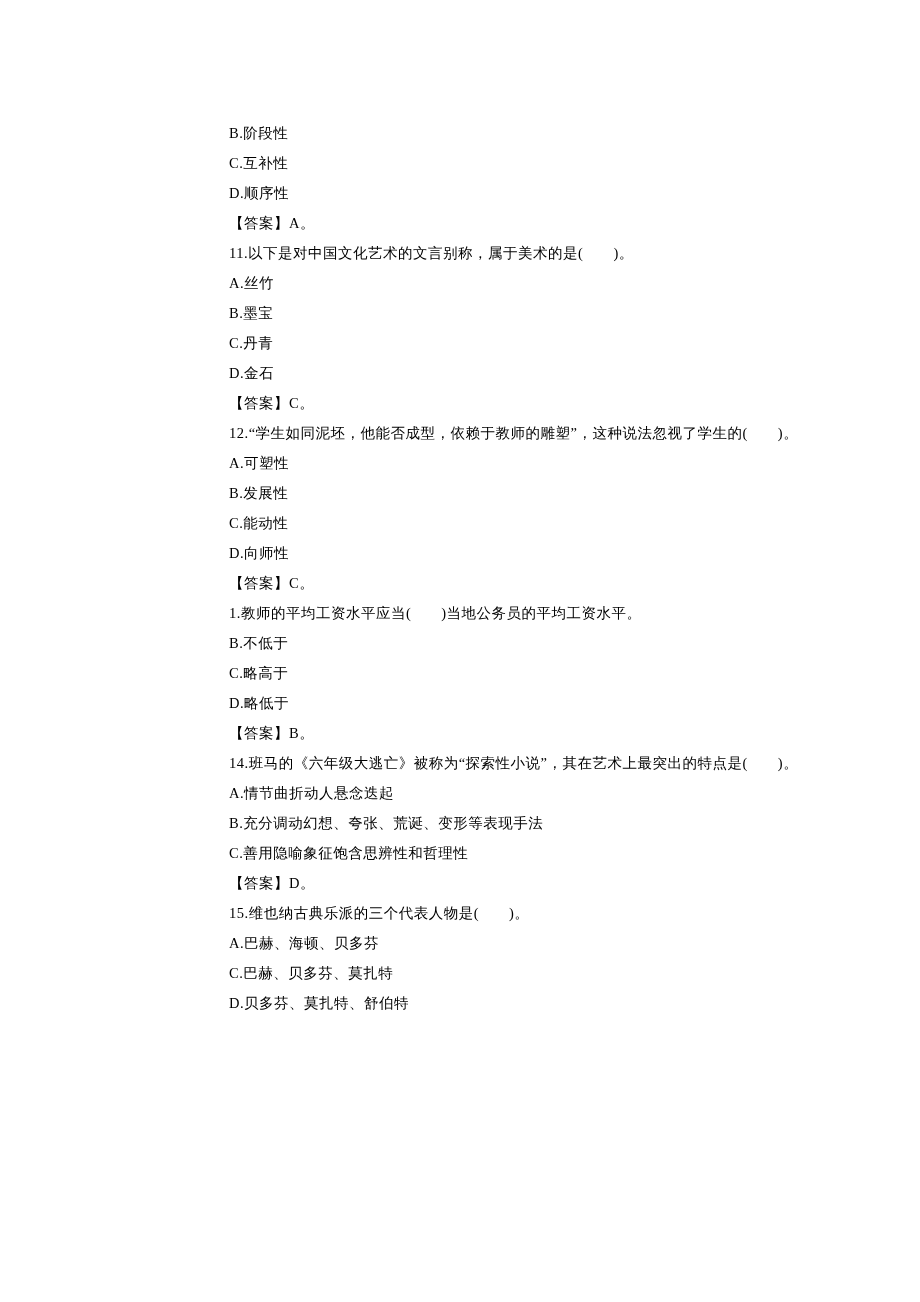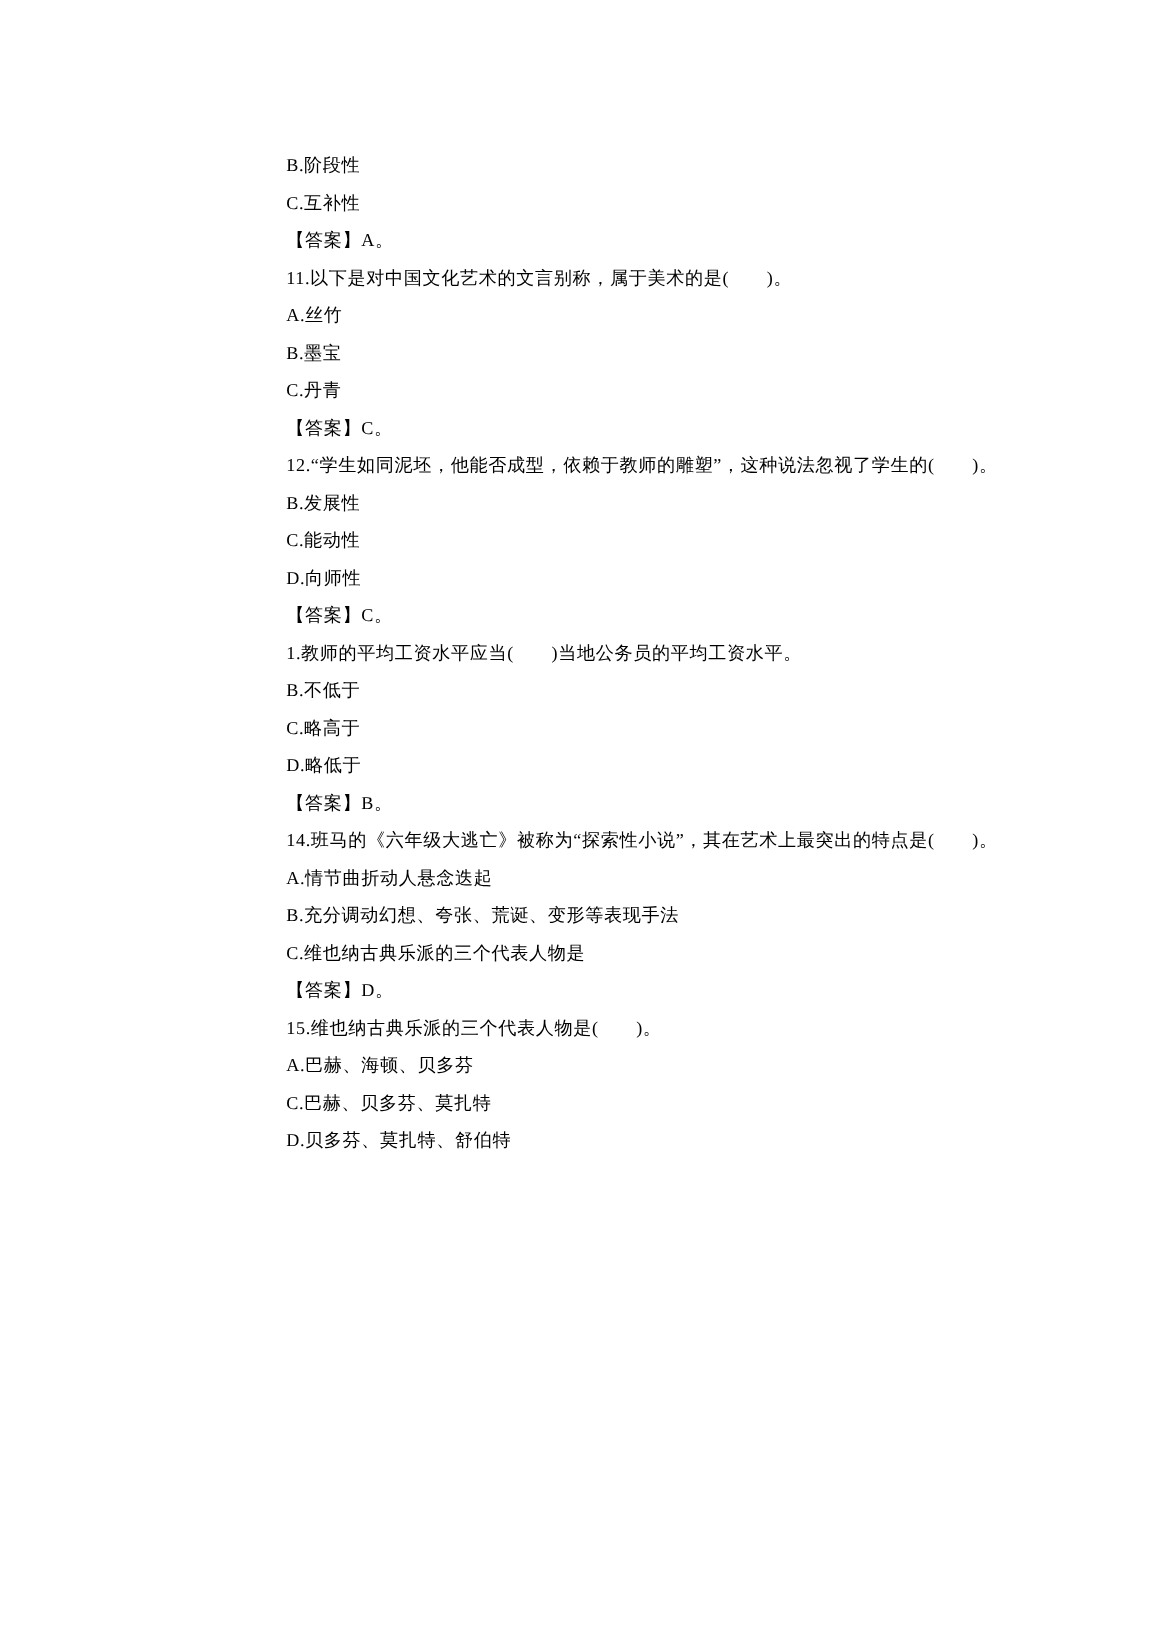--- a/index.html
+++ b/index.html
@@ -24,38 +24,41 @@
     letter-spacing: 0.5px;
     white-space: nowrap;
   }
 </style>
 </head>
 <body>
 
 <div class="page">
   <div class="line">B.阶段性</div>
   <div class="line">C.互补性</div>
+  <div class="line">D.顺序性</div>
   <div class="line">【答案】A。</div>
   <div class="line">11.以下是对中国文化艺术的文言别称，属于美术的是(　　)。</div>
   <div class="line">A.丝竹</div>
   <div class="line">B.墨宝</div>
   <div class="line">C.丹青</div>
+  <div class="line">D.金石</div>
   <div class="line">【答案】C。</div>
   <div class="line">12.“学生如同泥坯，他能否成型，依赖于教师的雕塑”，这种说法忽视了学生的(　　)。</div>
+  <div class="line">A.可塑性</div>
   <div class="line">B.发展性</div>
   <div class="line">C.能动性</div>
   <div class="line">D.向师性</div>
   <div class="line">【答案】C。</div>
   <div class="line">1.教师的平均工资水平应当(　　)当地公务员的平均工资水平。</div>
   <div class="line">B.不低于</div>
   <div class="line">C.略高于</div>
   <div class="line">D.略低于</div>
   <div class="line">【答案】B。</div>
   <div class="line">14.班马的《六年级大逃亡》被称为“探索性小说”，其在艺术上最突出的特点是(　　)。</div>
   <div class="line">A.情节曲折动人悬念迭起</div>
   <div class="line">B.充分调动幻想、夸张、荒诞、变形等表现手法</div>
-  <div class="line">C.维也纳古典乐派的三个代表人物是</div>
+  <div class="line">C.善用隐喻象征饱含思辨性和哲理性</div>
   <div class="line">【答案】D。</div>
   <div class="line">15.维也纳古典乐派的三个代表人物是(　　)。</div>
   <div class="line">A.巴赫、海顿、贝多芬</div>
   <div class="line">C.巴赫、贝多芬、莫扎特</div>
   <div class="line">D.贝多芬、莫扎特、舒伯特</div>
 </div>
 
 </body></html>

